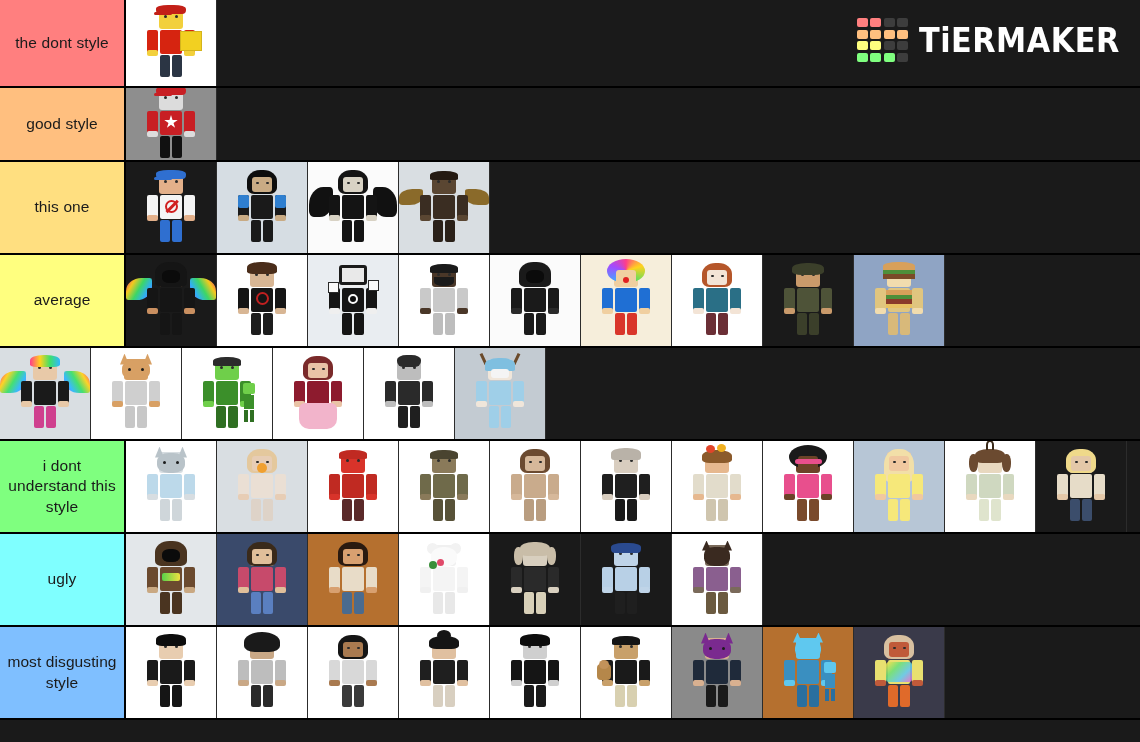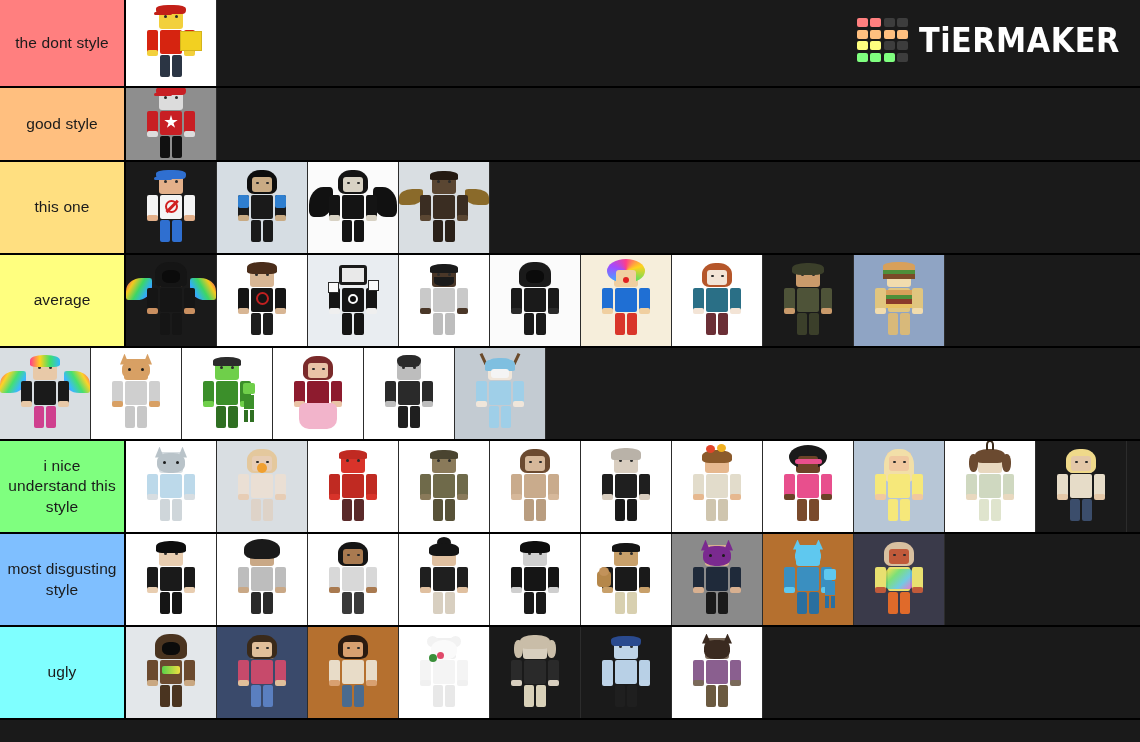--- a/index.html
+++ b/index.html
@@ -524,21 +524,21 @@
                 <div class="arm" style="left:44px;top:44px;width:11px;height:6px;background:#f0e6da;"></div>
                 <div class="leg" style="left:20px;top:49px;width:10px;height:22px;background:#9fcfe8;"></div>
                 <div class="leg" style="left:32px;top:49px;width:10px;height:22px;background:#9fcfe8;"></div>
                 <div class="acc" style="left:22px;top:12px;width:18px;height:9px;background:#f4f4f4;border-radius:3px;"></div>
               </div>
             </div>
           </div>
         </div>
       </div>
       <div class="tier-row" style="height: 93px;">
-        <div class="tier-label" style="background: rgb(127, 255, 127);">i nice understand this style</div>
+        <div class="tier-label" style="background: rgb(127, 255, 127);">i dont understand this style</div>
         <div class="tier-items">
           <div class="item-cell" title="blue-cat-hoodie-avatar">
             <div class="thumb" style="background: rgb(255, 255, 255);">
               <div class="av" style="width:62px;height:74px;">
                 <div class="head" style="left:19px;top:2px;width:24px;height:21px;background:#d7dde1;"></div>
                 <div class="acc" style="left:24px;top:9px;width:3px;height:3px;border-radius:50%;background:#2b2b2b;"></div>
                 <div class="acc" style="left:35px;top:9px;width:3px;height:3px;border-radius:50%;background:#2b2b2b;"></div>
                 <div class="acc" style="left:15px;top:-3px;width:9px;height:11px;background:#b9c3c9;clip-path:polygon(0 100%,50% 0,100% 100%);"></div>
                 <div class="acc" style="left:38px;top:-3px;width:9px;height:11px;background:#b9c3c9;clip-path:polygon(0 100%,50% 0,100% 100%);"></div>
                 <div class="acc" style="left:17px;top:3px;width:28px;height:20px;background:#b9c3c9;border-radius:42%;"></div>
@@ -734,20 +734,160 @@
                 <div class="head" style="left:21px;top:6px;width:20px;height:15px;background:#e4c8a8;border-radius:3px;"></div>
                 <div class="acc" style="left:25px;top:11px;width:2.5px;height:2.5px;border-radius:50%;background:#2b2b2b;"></div>
                 <div class="acc" style="left:35px;top:11px;width:2.5px;height:2.5px;border-radius:50%;background:#2b2b2b;"></div>
                 <div class="torso" style="left:20px;top:24px;width:22px;height:24px;background:#e6dcc8;"></div>
                 <div class="arm" style="left:7px;top:24px;width:11px;height:23px;background:#e6dcc8;"></div>
                 <div class="arm" style="left:44px;top:24px;width:11px;height:23px;background:#e6dcc8;"></div>
                 <div class="arm" style="left:7px;top:44px;width:11px;height:6px;background:#e4c8a8;"></div>
                 <div class="arm" style="left:44px;top:44px;width:11px;height:6px;background:#e4c8a8;"></div>
                 <div class="leg" style="left:20px;top:49px;width:10px;height:22px;background:#3b4d6b;"></div>
                 <div class="leg" style="left:32px;top:49px;width:10px;height:22px;background:#3b4d6b;"></div>
+              </div>
+            </div>
+          </div>
+        </div>
+      </div>
+      <div class="tier-row" style="height: 93px;">
+        <div class="tier-label" style="background: rgb(127, 255, 255);">ugly</div>
+        <div class="tier-items">
+          <div class="item-cell" title="brown-hoodie-graffiti-avatar">
+            <div class="thumb" style="background: rgb(227, 231, 234);">
+              <div class="av" style="width:62px;height:74px;">
+                <div class="head" style="left:19px;top:2px;width:24px;height:21px;background:#c9a882;"></div>
+                <div class="acc" style="left:24px;top:9px;width:3px;height:3px;border-radius:50%;background:#2b2b2b;"></div>
+                <div class="acc" style="left:35px;top:9px;width:3px;height:3px;border-radius:50%;background:#2b2b2b;"></div>
+                <div class="acc" style="left:15px;top:-2px;width:32px;height:25px;background:#4a3420;border-radius:45% 45% 20% 20%;"></div>
+                <div class="acc" style="left:22px;top:6px;width:18px;height:13px;background:#0b0b0b;border-radius:40%;"></div>
+                <div class="torso" style="left:20px;top:24px;width:22px;height:24px;background:#6b4a2f;"></div>
+                <div class="arm" style="left:7px;top:24px;width:11px;height:23px;background:#6b4a2f;"></div>
+                <div class="arm" style="left:44px;top:24px;width:11px;height:23px;background:#6b4a2f;"></div>
+                <div class="arm" style="left:7px;top:44px;width:11px;height:6px;background:#c9a882;"></div>
+                <div class="arm" style="left:44px;top:44px;width:11px;height:6px;background:#c9a882;"></div>
+                <div class="leg" style="left:20px;top:49px;width:10px;height:22px;background:#4a3420;"></div>
+                <div class="leg" style="left:32px;top:49px;width:10px;height:22px;background:#4a3420;"></div>
+                <div class="acc" style="left:22px;top:30px;width:18px;height:8px;background:linear-gradient(90deg,#58d14a,#f0e040);border-radius:2px;"></div>
+              </div>
+            </div>
+          </div>
+          <div class="item-cell" title="brunette-tank-top-avatar">
+            <div class="thumb" style="background: rgb(58, 74, 107);">
+              <div class="av" style="width:62px;height:74px;">
+                <div class="head" style="left:19px;top:2px;width:24px;height:21px;background:#e0bf9a;"></div>
+                <div class="acc" style="left:24px;top:9px;width:3px;height:3px;border-radius:50%;background:#2b2b2b;"></div>
+                <div class="acc" style="left:35px;top:9px;width:3px;height:3px;border-radius:50%;background:#2b2b2b;"></div>
+                <div class="hair" style="left:16px;top:-1px;width:30px;height:24px;background:#3a2a1a;"></div>
+                <div class="head" style="left:21px;top:6px;width:20px;height:15px;background:#e0bf9a;border-radius:3px;"></div>
+                <div class="acc" style="left:25px;top:11px;width:2.5px;height:2.5px;border-radius:50%;background:#2b2b2b;"></div>
+                <div class="acc" style="left:35px;top:11px;width:2.5px;height:2.5px;border-radius:50%;background:#2b2b2b;"></div>
+                <div class="torso" style="left:20px;top:24px;width:22px;height:24px;background:#c74a6b;"></div>
+                <div class="arm" style="left:7px;top:24px;width:11px;height:23px;background:#c74a6b;"></div>
+                <div class="arm" style="left:44px;top:24px;width:11px;height:23px;background:#c74a6b;"></div>
+                <div class="arm" style="left:7px;top:44px;width:11px;height:6px;background:#e0bf9a;"></div>
+                <div class="arm" style="left:44px;top:44px;width:11px;height:6px;background:#e0bf9a;"></div>
+                <div class="leg" style="left:20px;top:49px;width:10px;height:22px;background:#5a7fc0;"></div>
+                <div class="leg" style="left:32px;top:49px;width:10px;height:22px;background:#5a7fc0;"></div>
+              </div>
+            </div>
+          </div>
+          <div class="item-cell" title="orange-room-girl-avatar">
+            <div class="thumb" style="background: rgb(181, 112, 47);">
+              <div class="av" style="width:62px;height:74px;">
+                <div class="head" style="left:19px;top:2px;width:24px;height:21px;background:#d8a070;"></div>
+                <div class="acc" style="left:24px;top:9px;width:3px;height:3px;border-radius:50%;background:#2b2b2b;"></div>
+                <div class="acc" style="left:35px;top:9px;width:3px;height:3px;border-radius:50%;background:#2b2b2b;"></div>
+                <div class="hair" style="left:16px;top:-1px;width:30px;height:24px;background:#2a1a10;"></div>
+                <div class="head" style="left:21px;top:6px;width:20px;height:15px;background:#d8a070;border-radius:3px;"></div>
+                <div class="acc" style="left:25px;top:11px;width:2.5px;height:2.5px;border-radius:50%;background:#2b2b2b;"></div>
+                <div class="acc" style="left:35px;top:11px;width:2.5px;height:2.5px;border-radius:50%;background:#2b2b2b;"></div>
+                <div class="torso" style="left:20px;top:24px;width:22px;height:24px;background:#e8dcc8;"></div>
+                <div class="arm" style="left:7px;top:24px;width:11px;height:23px;background:#e8dcc8;"></div>
+                <div class="arm" style="left:44px;top:24px;width:11px;height:23px;background:#e8dcc8;"></div>
+                <div class="arm" style="left:7px;top:44px;width:11px;height:6px;background:#d8a070;"></div>
+                <div class="arm" style="left:44px;top:44px;width:11px;height:6px;background:#d8a070;"></div>
+                <div class="leg" style="left:20px;top:49px;width:10px;height:22px;background:#4a6b8f;"></div>
+                <div class="leg" style="left:32px;top:49px;width:10px;height:22px;background:#4a6b8f;"></div>
+              </div>
+            </div>
+          </div>
+          <div class="item-cell" title="white-bear-avatar">
+            <div class="thumb" style="background: rgb(255, 255, 255);">
+              <div class="av" style="width:62px;height:74px;">
+                <div class="head" style="left:19px;top:2px;width:24px;height:21px;background:#f0f0f0;"></div>
+                <div class="acc" style="left:24px;top:9px;width:3px;height:3px;border-radius:50%;background:#2b2b2b;"></div>
+                <div class="acc" style="left:35px;top:9px;width:3px;height:3px;border-radius:50%;background:#2b2b2b;"></div>
+                <div class="acc" style="left:14px;top:0px;width:11px;height:11px;background:#f2f2f2;border-radius:50%;"></div>
+                <div class="acc" style="left:37px;top:0px;width:11px;height:11px;background:#f2f2f2;border-radius:50%;"></div>
+                <div class="acc" style="left:18px;top:4px;width:26px;height:20px;background:#fafafa;border-radius:45%;"></div>
+                <div class="torso" style="left:20px;top:24px;width:22px;height:24px;background:#f4f4f4;"></div>
+                <div class="arm" style="left:7px;top:24px;width:11px;height:23px;background:#f4f4f4;"></div>
+                <div class="arm" style="left:44px;top:24px;width:11px;height:23px;background:#f4f4f4;"></div>
+                <div class="arm" style="left:7px;top:44px;width:11px;height:6px;background:#f0f0f0;"></div>
+                <div class="arm" style="left:44px;top:44px;width:11px;height:6px;background:#f0f0f0;"></div>
+                <div class="leg" style="left:20px;top:49px;width:10px;height:22px;background:#e8e8e8;"></div>
+                <div class="leg" style="left:32px;top:49px;width:10px;height:22px;background:#e8e8e8;"></div>
+                <div class="acc" style="left:16px;top:18px;width:8px;height:8px;background:#3a8f3a;border-radius:50%;"></div>
+                <div class="acc" style="left:24px;top:16px;width:7px;height:7px;background:#e04a6a;border-radius:50%;"></div>
+              </div>
+            </div>
+          </div>
+          <div class="item-cell" title="grey-maid-avatar">
+            <div class="thumb" style="background: rgb(26, 26, 26);">
+              <div class="av" style="width:62px;height:74px;">
+                <div class="head" style="left:19px;top:2px;width:24px;height:21px;background:#d8cfbf;"></div>
+                <div class="acc" style="left:24px;top:9px;width:3px;height:3px;border-radius:50%;background:#2b2b2b;"></div>
+                <div class="acc" style="left:35px;top:9px;width:3px;height:3px;border-radius:50%;background:#2b2b2b;"></div>
+                <div class="hair" style="left:16px;top:-1px;width:30px;height:14px;background:#c9bda8;"></div>
+                <div class="acc" style="left:10px;top:4px;width:9px;height:18px;background:#c9bda8;border-radius:45%;"></div>
+                <div class="acc" style="left:43px;top:4px;width:9px;height:18px;background:#c9bda8;border-radius:45%;"></div>
+                <div class="torso" style="left:20px;top:24px;width:22px;height:24px;background:#2a2a2a;"></div>
+                <div class="arm" style="left:7px;top:24px;width:11px;height:23px;background:#2a2a2a;"></div>
+                <div class="arm" style="left:44px;top:24px;width:11px;height:23px;background:#2a2a2a;"></div>
+                <div class="arm" style="left:7px;top:44px;width:11px;height:6px;background:#d8cfbf;"></div>
+                <div class="arm" style="left:44px;top:44px;width:11px;height:6px;background:#d8cfbf;"></div>
+                <div class="leg" style="left:20px;top:49px;width:10px;height:22px;background:#d8d0b8;"></div>
+                <div class="leg" style="left:32px;top:49px;width:10px;height:22px;background:#d8d0b8;"></div>
+              </div>
+            </div>
+          </div>
+          <div class="item-cell" title="blue-bandana-avatar">
+            <div class="thumb" style="background: rgb(26, 26, 26);">
+              <div class="av" style="width:62px;height:74px;">
+                <div class="head" style="left:19px;top:2px;width:24px;height:21px;background:#bfd4e8;"></div>
+                <div class="acc" style="left:24px;top:9px;width:3px;height:3px;border-radius:50%;background:#2b2b2b;"></div>
+                <div class="acc" style="left:35px;top:9px;width:3px;height:3px;border-radius:50%;background:#2b2b2b;"></div>
+                <div class="acc" style="left:16px;top:0px;width:30px;height:10px;background:#2a4a8f;border-radius:40% 40% 4px 4px;"></div>
+                <div class="torso" style="left:20px;top:24px;width:22px;height:24px;background:#b8d0e6;"></div>
+                <div class="arm" style="left:7px;top:24px;width:11px;height:23px;background:#b8d0e6;"></div>
+                <div class="arm" style="left:44px;top:24px;width:11px;height:23px;background:#b8d0e6;"></div>
+                <div class="arm" style="left:7px;top:44px;width:11px;height:6px;background:#bfd4e8;"></div>
+                <div class="arm" style="left:44px;top:44px;width:11px;height:6px;background:#bfd4e8;"></div>
+                <div class="leg" style="left:20px;top:49px;width:10px;height:22px;background:#1f1f1f;"></div>
+                <div class="leg" style="left:32px;top:49px;width:10px;height:22px;background:#1f1f1f;"></div>
+              </div>
+            </div>
+          </div>
+          <div class="item-cell" title="purple-wolf-avatar">
+            <div class="thumb" style="background: rgb(255, 255, 255);">
+              <div class="av" style="width:62px;height:74px;">
+                <div class="head" style="left:19px;top:2px;width:24px;height:21px;background:#7a6a5a;"></div>
+                <div class="acc" style="left:24px;top:9px;width:3px;height:3px;border-radius:50%;background:#2b2b2b;"></div>
+                <div class="acc" style="left:35px;top:9px;width:3px;height:3px;border-radius:50%;background:#2b2b2b;"></div>
+                <div class="acc" style="left:16px;top:-2px;width:9px;height:10px;background:#3a2a20;clip-path:polygon(0 100%,50% 0,100% 100%);"></div>
+                <div class="acc" style="left:37px;top:-2px;width:9px;height:10px;background:#3a2a20;clip-path:polygon(0 100%,50% 0,100% 100%);"></div>
+                <div class="acc" style="left:18px;top:4px;width:26px;height:19px;background:#3a2a20;border-radius:40%;"></div>
+                <div class="torso" style="left:20px;top:24px;width:22px;height:24px;background:#8a5f8f;"></div>
+                <div class="arm" style="left:7px;top:24px;width:11px;height:23px;background:#8a5f8f;"></div>
+                <div class="arm" style="left:44px;top:24px;width:11px;height:23px;background:#8a5f8f;"></div>
+                <div class="arm" style="left:7px;top:44px;width:11px;height:6px;background:#7a6a5a;"></div>
+                <div class="arm" style="left:44px;top:44px;width:11px;height:6px;background:#7a6a5a;"></div>
+                <div class="leg" style="left:20px;top:49px;width:10px;height:22px;background:#6b5a40;"></div>
+                <div class="leg" style="left:32px;top:49px;width:10px;height:22px;background:#6b5a40;"></div>
               </div>
             </div>
           </div>
         </div>
       </div>
       <div class="tier-row" style="height: 93px;">
         <div class="tier-label" style="background: rgb(127, 191, 255);">most disgusting style</div>
         <div class="tier-items">
           <div class="item-cell" title="black-spiky-hair-avatar">
             <div class="thumb" style="background: rgb(255, 255, 255);">
@@ -914,160 +1054,20 @@
                 <div class="acc" style="left:25px;top:11px;width:2.5px;height:2.5px;border-radius:50%;background:#2b2b2b;"></div>
                 <div class="acc" style="left:35px;top:11px;width:2.5px;height:2.5px;border-radius:50%;background:#2b2b2b;"></div>
                 <div class="torso" style="left:20px;top:24px;width:22px;height:24px;background:#e8e070;"></div>
                 <div class="arm" style="left:7px;top:24px;width:11px;height:23px;background:#e8e070;"></div>
                 <div class="arm" style="left:44px;top:24px;width:11px;height:23px;background:#e8e070;"></div>
                 <div class="arm" style="left:7px;top:44px;width:11px;height:6px;background:#c05a3a;"></div>
                 <div class="arm" style="left:44px;top:44px;width:11px;height:6px;background:#c05a3a;"></div>
                 <div class="leg" style="left:20px;top:49px;width:10px;height:22px;background:#e06a2a;"></div>
                 <div class="leg" style="left:32px;top:49px;width:10px;height:22px;background:#e06a2a;"></div>
                 <div class="acc" style="left:18px;top:26px;width:26px;height:20px;background:linear-gradient(135deg,#ffe24a,#6fe07a,#64c8f0,#f06ad0);border-radius:3px;opacity:.9;"></div>
-              </div>
-            </div>
-          </div>
-        </div>
-      </div>
-      <div class="tier-row" style="height: 93px;">
-        <div class="tier-label" style="background: rgb(127, 255, 255);">ugly</div>
-        <div class="tier-items">
-          <div class="item-cell" title="brown-hoodie-graffiti-avatar">
-            <div class="thumb" style="background: rgb(227, 231, 234);">
-              <div class="av" style="width:62px;height:74px;">
-                <div class="head" style="left:19px;top:2px;width:24px;height:21px;background:#c9a882;"></div>
-                <div class="acc" style="left:24px;top:9px;width:3px;height:3px;border-radius:50%;background:#2b2b2b;"></div>
-                <div class="acc" style="left:35px;top:9px;width:3px;height:3px;border-radius:50%;background:#2b2b2b;"></div>
-                <div class="acc" style="left:15px;top:-2px;width:32px;height:25px;background:#4a3420;border-radius:45% 45% 20% 20%;"></div>
-                <div class="acc" style="left:22px;top:6px;width:18px;height:13px;background:#0b0b0b;border-radius:40%;"></div>
-                <div class="torso" style="left:20px;top:24px;width:22px;height:24px;background:#6b4a2f;"></div>
-                <div class="arm" style="left:7px;top:24px;width:11px;height:23px;background:#6b4a2f;"></div>
-                <div class="arm" style="left:44px;top:24px;width:11px;height:23px;background:#6b4a2f;"></div>
-                <div class="arm" style="left:7px;top:44px;width:11px;height:6px;background:#c9a882;"></div>
-                <div class="arm" style="left:44px;top:44px;width:11px;height:6px;background:#c9a882;"></div>
-                <div class="leg" style="left:20px;top:49px;width:10px;height:22px;background:#4a3420;"></div>
-                <div class="leg" style="left:32px;top:49px;width:10px;height:22px;background:#4a3420;"></div>
-                <div class="acc" style="left:22px;top:30px;width:18px;height:8px;background:linear-gradient(90deg,#58d14a,#f0e040);border-radius:2px;"></div>
-              </div>
-            </div>
-          </div>
-          <div class="item-cell" title="brunette-tank-top-avatar">
-            <div class="thumb" style="background: rgb(58, 74, 107);">
-              <div class="av" style="width:62px;height:74px;">
-                <div class="head" style="left:19px;top:2px;width:24px;height:21px;background:#e0bf9a;"></div>
-                <div class="acc" style="left:24px;top:9px;width:3px;height:3px;border-radius:50%;background:#2b2b2b;"></div>
-                <div class="acc" style="left:35px;top:9px;width:3px;height:3px;border-radius:50%;background:#2b2b2b;"></div>
-                <div class="hair" style="left:16px;top:-1px;width:30px;height:24px;background:#3a2a1a;"></div>
-                <div class="head" style="left:21px;top:6px;width:20px;height:15px;background:#e0bf9a;border-radius:3px;"></div>
-                <div class="acc" style="left:25px;top:11px;width:2.5px;height:2.5px;border-radius:50%;background:#2b2b2b;"></div>
-                <div class="acc" style="left:35px;top:11px;width:2.5px;height:2.5px;border-radius:50%;background:#2b2b2b;"></div>
-                <div class="torso" style="left:20px;top:24px;width:22px;height:24px;background:#c74a6b;"></div>
-                <div class="arm" style="left:7px;top:24px;width:11px;height:23px;background:#c74a6b;"></div>
-                <div class="arm" style="left:44px;top:24px;width:11px;height:23px;background:#c74a6b;"></div>
-                <div class="arm" style="left:7px;top:44px;width:11px;height:6px;background:#e0bf9a;"></div>
-                <div class="arm" style="left:44px;top:44px;width:11px;height:6px;background:#e0bf9a;"></div>
-                <div class="leg" style="left:20px;top:49px;width:10px;height:22px;background:#5a7fc0;"></div>
-                <div class="leg" style="left:32px;top:49px;width:10px;height:22px;background:#5a7fc0;"></div>
-              </div>
-            </div>
-          </div>
-          <div class="item-cell" title="orange-room-girl-avatar">
-            <div class="thumb" style="background: rgb(181, 112, 47);">
-              <div class="av" style="width:62px;height:74px;">
-                <div class="head" style="left:19px;top:2px;width:24px;height:21px;background:#d8a070;"></div>
-                <div class="acc" style="left:24px;top:9px;width:3px;height:3px;border-radius:50%;background:#2b2b2b;"></div>
-                <div class="acc" style="left:35px;top:9px;width:3px;height:3px;border-radius:50%;background:#2b2b2b;"></div>
-                <div class="hair" style="left:16px;top:-1px;width:30px;height:24px;background:#2a1a10;"></div>
-                <div class="head" style="left:21px;top:6px;width:20px;height:15px;background:#d8a070;border-radius:3px;"></div>
-                <div class="acc" style="left:25px;top:11px;width:2.5px;height:2.5px;border-radius:50%;background:#2b2b2b;"></div>
-                <div class="acc" style="left:35px;top:11px;width:2.5px;height:2.5px;border-radius:50%;background:#2b2b2b;"></div>
-                <div class="torso" style="left:20px;top:24px;width:22px;height:24px;background:#e8dcc8;"></div>
-                <div class="arm" style="left:7px;top:24px;width:11px;height:23px;background:#e8dcc8;"></div>
-                <div class="arm" style="left:44px;top:24px;width:11px;height:23px;background:#e8dcc8;"></div>
-                <div class="arm" style="left:7px;top:44px;width:11px;height:6px;background:#d8a070;"></div>
-                <div class="arm" style="left:44px;top:44px;width:11px;height:6px;background:#d8a070;"></div>
-                <div class="leg" style="left:20px;top:49px;width:10px;height:22px;background:#4a6b8f;"></div>
-                <div class="leg" style="left:32px;top:49px;width:10px;height:22px;background:#4a6b8f;"></div>
-              </div>
-            </div>
-          </div>
-          <div class="item-cell" title="white-bear-avatar">
-            <div class="thumb" style="background: rgb(255, 255, 255);">
-              <div class="av" style="width:62px;height:74px;">
-                <div class="head" style="left:19px;top:2px;width:24px;height:21px;background:#f0f0f0;"></div>
-                <div class="acc" style="left:24px;top:9px;width:3px;height:3px;border-radius:50%;background:#2b2b2b;"></div>
-                <div class="acc" style="left:35px;top:9px;width:3px;height:3px;border-radius:50%;background:#2b2b2b;"></div>
-                <div class="acc" style="left:14px;top:0px;width:11px;height:11px;background:#f2f2f2;border-radius:50%;"></div>
-                <div class="acc" style="left:37px;top:0px;width:11px;height:11px;background:#f2f2f2;border-radius:50%;"></div>
-                <div class="acc" style="left:18px;top:4px;width:26px;height:20px;background:#fafafa;border-radius:45%;"></div>
-                <div class="torso" style="left:20px;top:24px;width:22px;height:24px;background:#f4f4f4;"></div>
-                <div class="arm" style="left:7px;top:24px;width:11px;height:23px;background:#f4f4f4;"></div>
-                <div class="arm" style="left:44px;top:24px;width:11px;height:23px;background:#f4f4f4;"></div>
-                <div class="arm" style="left:7px;top:44px;width:11px;height:6px;background:#f0f0f0;"></div>
-                <div class="arm" style="left:44px;top:44px;width:11px;height:6px;background:#f0f0f0;"></div>
-                <div class="leg" style="left:20px;top:49px;width:10px;height:22px;background:#e8e8e8;"></div>
-                <div class="leg" style="left:32px;top:49px;width:10px;height:22px;background:#e8e8e8;"></div>
-                <div class="acc" style="left:16px;top:18px;width:8px;height:8px;background:#3a8f3a;border-radius:50%;"></div>
-                <div class="acc" style="left:24px;top:16px;width:7px;height:7px;background:#e04a6a;border-radius:50%;"></div>
-              </div>
-            </div>
-          </div>
-          <div class="item-cell" title="grey-maid-avatar">
-            <div class="thumb" style="background: rgb(26, 26, 26);">
-              <div class="av" style="width:62px;height:74px;">
-                <div class="head" style="left:19px;top:2px;width:24px;height:21px;background:#d8cfbf;"></div>
-                <div class="acc" style="left:24px;top:9px;width:3px;height:3px;border-radius:50%;background:#2b2b2b;"></div>
-                <div class="acc" style="left:35px;top:9px;width:3px;height:3px;border-radius:50%;background:#2b2b2b;"></div>
-                <div class="hair" style="left:16px;top:-1px;width:30px;height:14px;background:#c9bda8;"></div>
-                <div class="acc" style="left:10px;top:4px;width:9px;height:18px;background:#c9bda8;border-radius:45%;"></div>
-                <div class="acc" style="left:43px;top:4px;width:9px;height:18px;background:#c9bda8;border-radius:45%;"></div>
-                <div class="torso" style="left:20px;top:24px;width:22px;height:24px;background:#2a2a2a;"></div>
-                <div class="arm" style="left:7px;top:24px;width:11px;height:23px;background:#2a2a2a;"></div>
-                <div class="arm" style="left:44px;top:24px;width:11px;height:23px;background:#2a2a2a;"></div>
-                <div class="arm" style="left:7px;top:44px;width:11px;height:6px;background:#d8cfbf;"></div>
-                <div class="arm" style="left:44px;top:44px;width:11px;height:6px;background:#d8cfbf;"></div>
-                <div class="leg" style="left:20px;top:49px;width:10px;height:22px;background:#d8d0b8;"></div>
-                <div class="leg" style="left:32px;top:49px;width:10px;height:22px;background:#d8d0b8;"></div>
-              </div>
-            </div>
-          </div>
-          <div class="item-cell" title="blue-bandana-avatar">
-            <div class="thumb" style="background: rgb(26, 26, 26);">
-              <div class="av" style="width:62px;height:74px;">
-                <div class="head" style="left:19px;top:2px;width:24px;height:21px;background:#bfd4e8;"></div>
-                <div class="acc" style="left:24px;top:9px;width:3px;height:3px;border-radius:50%;background:#2b2b2b;"></div>
-                <div class="acc" style="left:35px;top:9px;width:3px;height:3px;border-radius:50%;background:#2b2b2b;"></div>
-                <div class="acc" style="left:16px;top:0px;width:30px;height:10px;background:#2a4a8f;border-radius:40% 40% 4px 4px;"></div>
-                <div class="torso" style="left:20px;top:24px;width:22px;height:24px;background:#b8d0e6;"></div>
-                <div class="arm" style="left:7px;top:24px;width:11px;height:23px;background:#b8d0e6;"></div>
-                <div class="arm" style="left:44px;top:24px;width:11px;height:23px;background:#b8d0e6;"></div>
-                <div class="arm" style="left:7px;top:44px;width:11px;height:6px;background:#bfd4e8;"></div>
-                <div class="arm" style="left:44px;top:44px;width:11px;height:6px;background:#bfd4e8;"></div>
-                <div class="leg" style="left:20px;top:49px;width:10px;height:22px;background:#1f1f1f;"></div>
-                <div class="leg" style="left:32px;top:49px;width:10px;height:22px;background:#1f1f1f;"></div>
-              </div>
-            </div>
-          </div>
-          <div class="item-cell" title="purple-wolf-avatar">
-            <div class="thumb" style="background: rgb(255, 255, 255);">
-              <div class="av" style="width:62px;height:74px;">
-                <div class="head" style="left:19px;top:2px;width:24px;height:21px;background:#7a6a5a;"></div>
-                <div class="acc" style="left:24px;top:9px;width:3px;height:3px;border-radius:50%;background:#2b2b2b;"></div>
-                <div class="acc" style="left:35px;top:9px;width:3px;height:3px;border-radius:50%;background:#2b2b2b;"></div>
-                <div class="acc" style="left:16px;top:-2px;width:9px;height:10px;background:#3a2a20;clip-path:polygon(0 100%,50% 0,100% 100%);"></div>
-                <div class="acc" style="left:37px;top:-2px;width:9px;height:10px;background:#3a2a20;clip-path:polygon(0 100%,50% 0,100% 100%);"></div>
-                <div class="acc" style="left:18px;top:4px;width:26px;height:19px;background:#3a2a20;border-radius:40%;"></div>
-                <div class="torso" style="left:20px;top:24px;width:22px;height:24px;background:#8a5f8f;"></div>
-                <div class="arm" style="left:7px;top:24px;width:11px;height:23px;background:#8a5f8f;"></div>
-                <div class="arm" style="left:44px;top:24px;width:11px;height:23px;background:#8a5f8f;"></div>
-                <div class="arm" style="left:7px;top:44px;width:11px;height:6px;background:#7a6a5a;"></div>
-                <div class="arm" style="left:44px;top:44px;width:11px;height:6px;background:#7a6a5a;"></div>
-                <div class="leg" style="left:20px;top:49px;width:10px;height:22px;background:#6b5a40;"></div>
-                <div class="leg" style="left:32px;top:49px;width:10px;height:22px;background:#6b5a40;"></div>
               </div>
             </div>
           </div>
         </div>
       </div>
     </div>
 
   <div id="brand">
     <div id="brand-grid">
         <i style="background:#ff7f7f;"></i>

